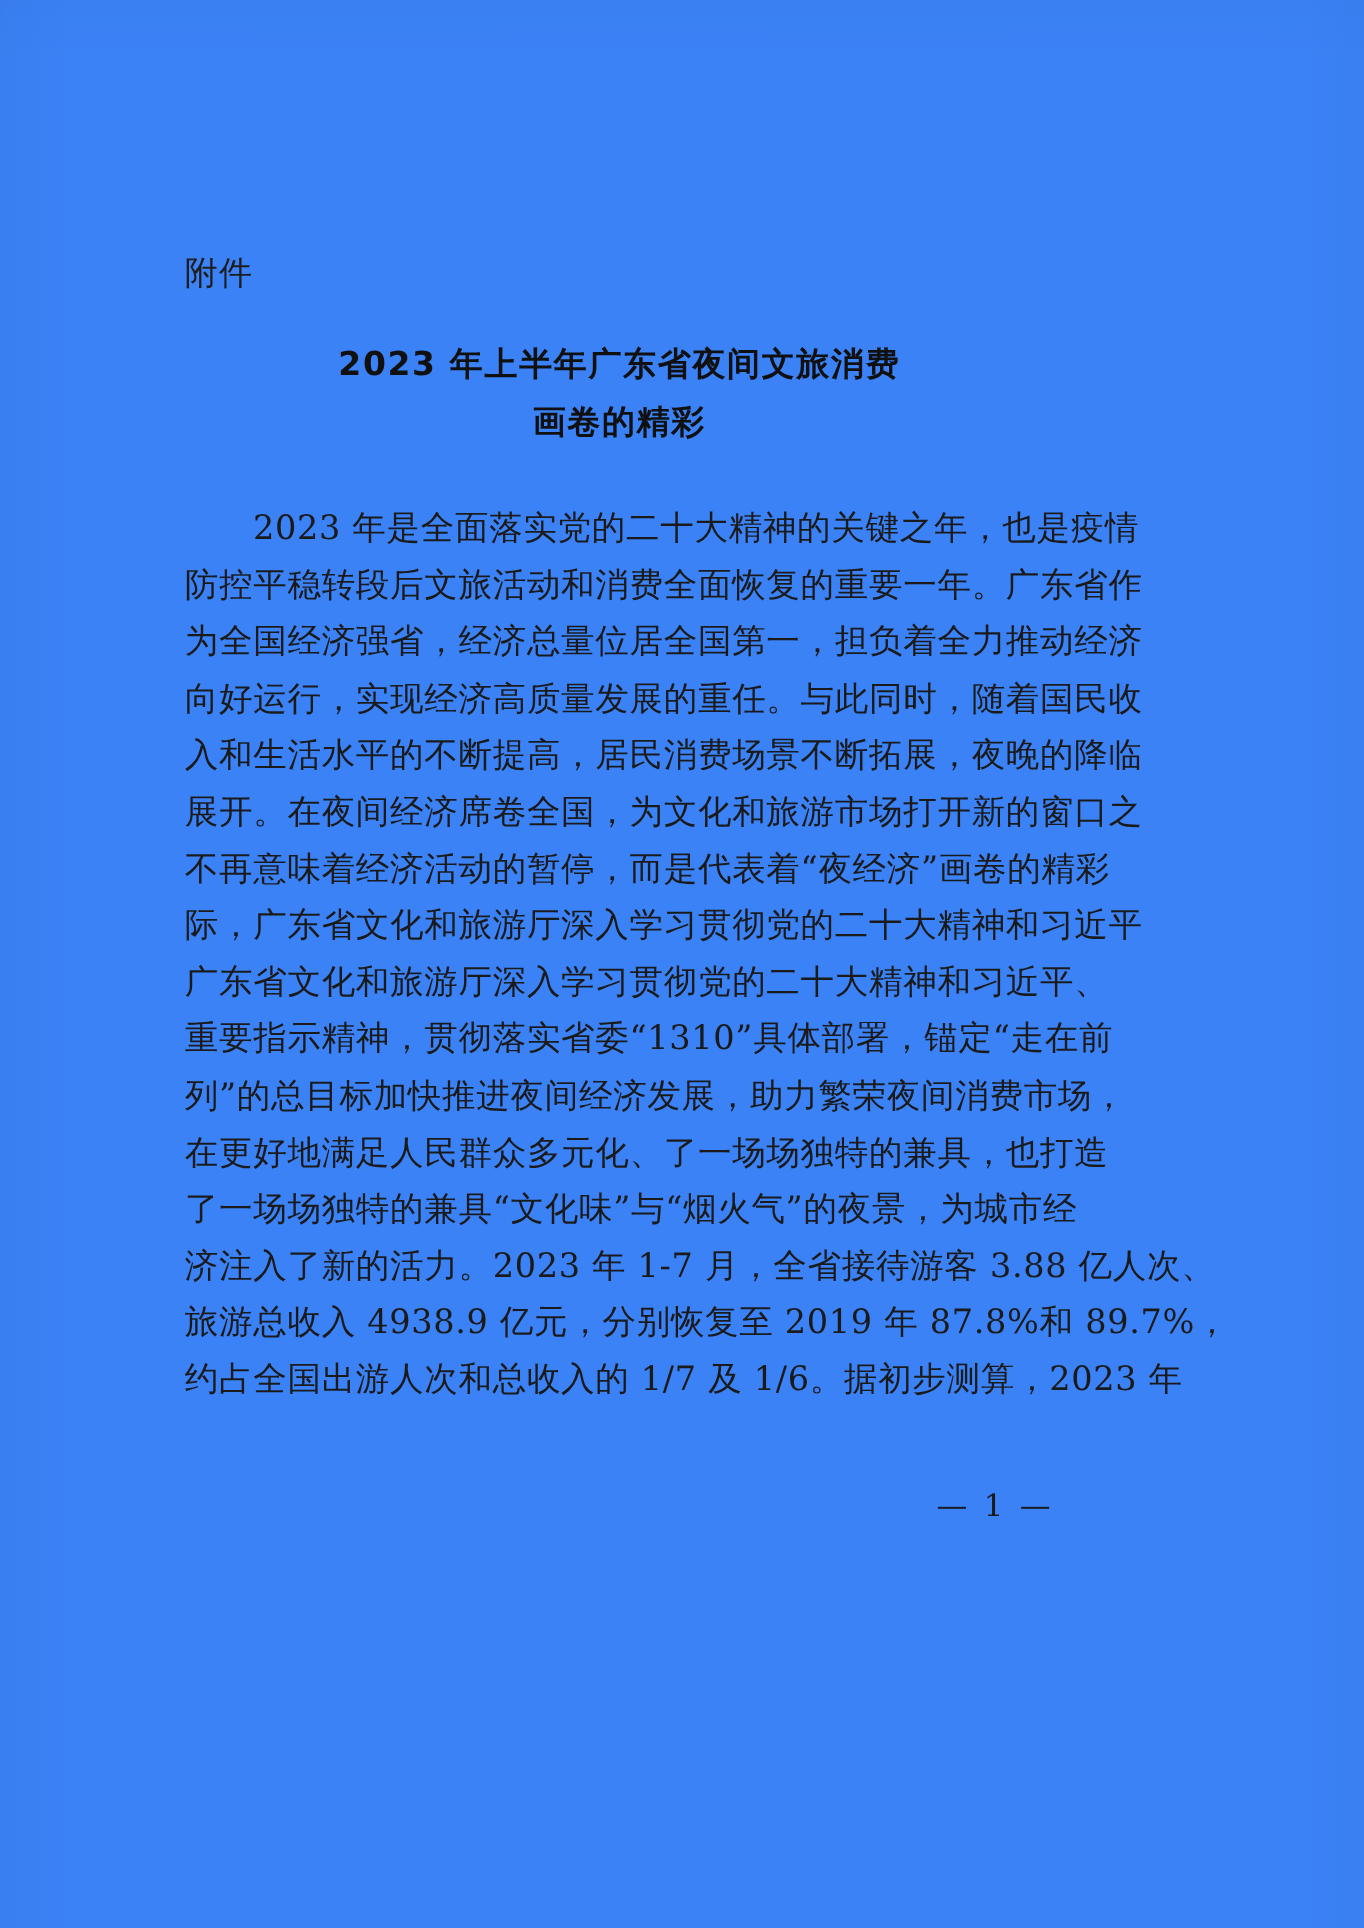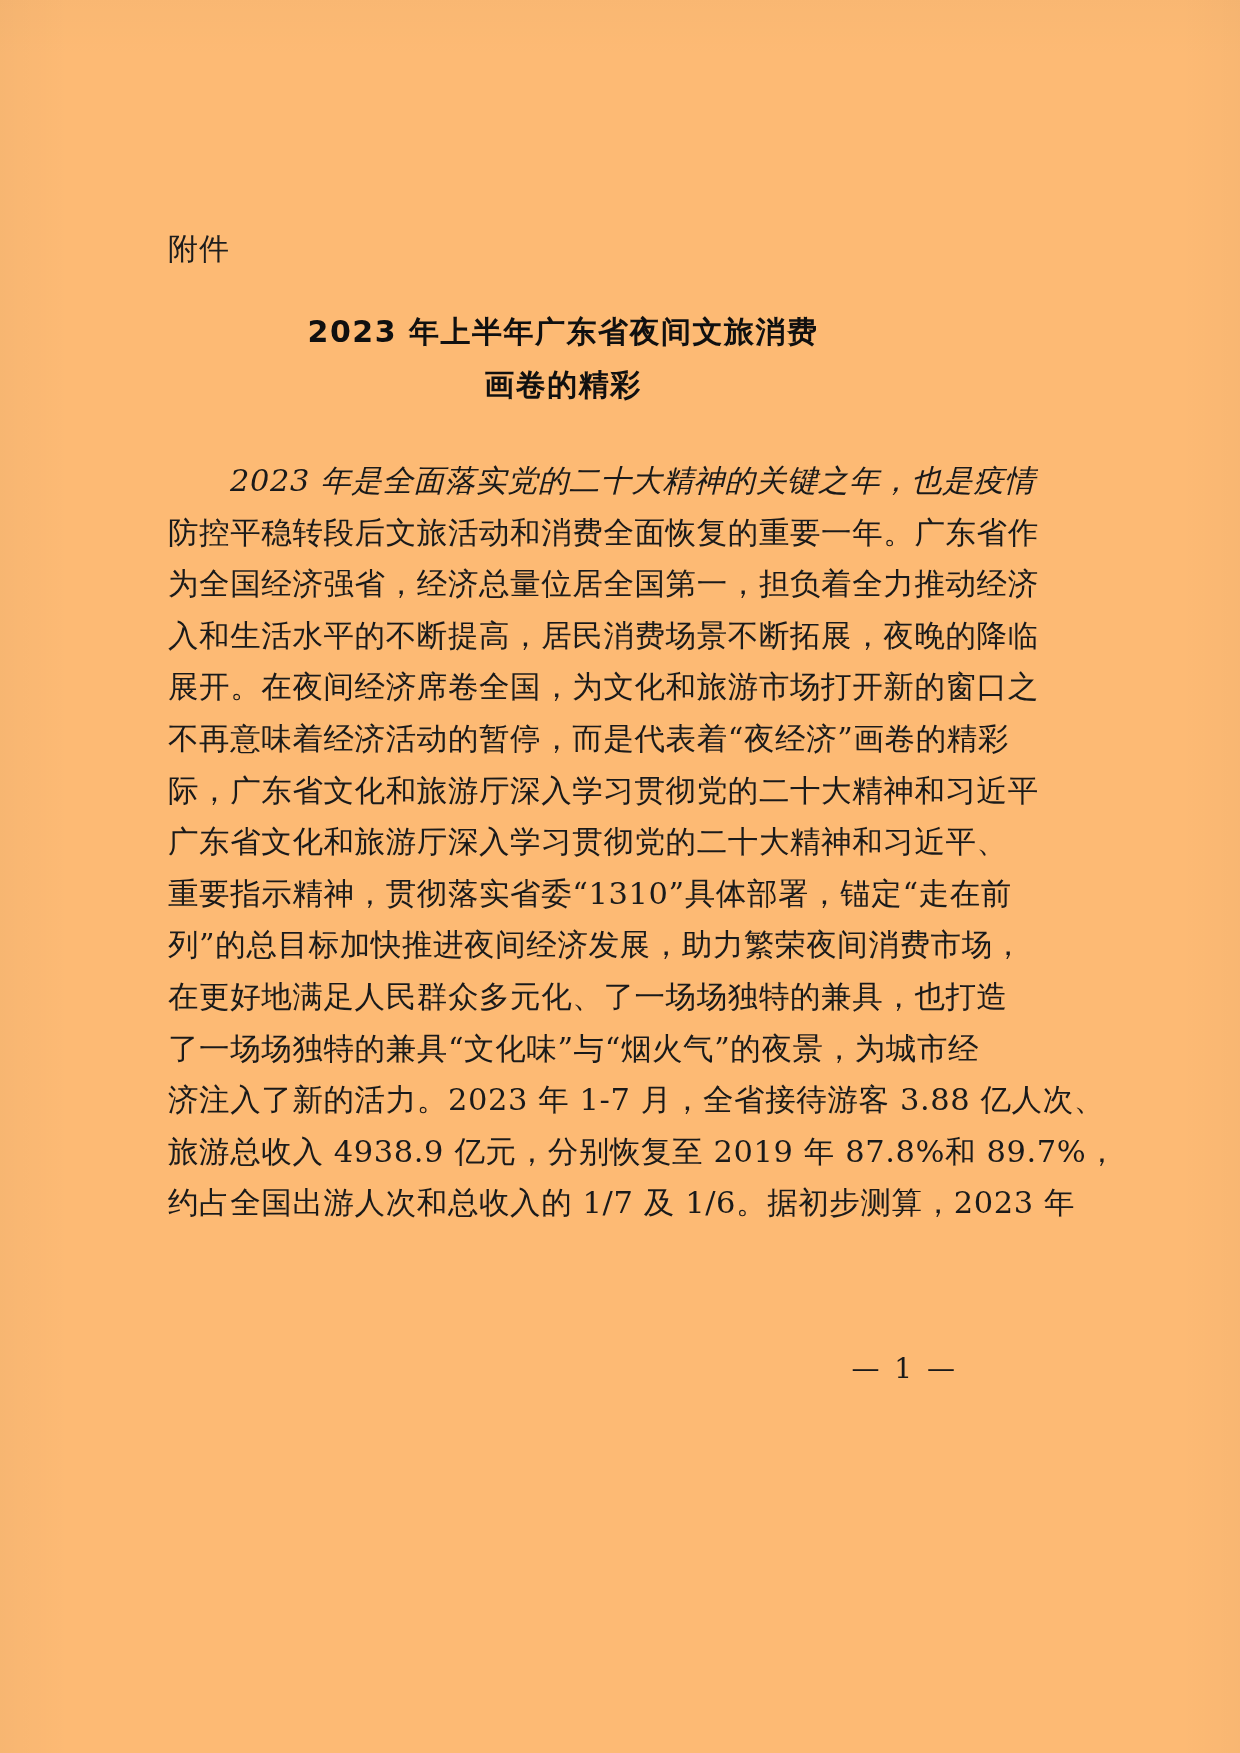--- a/index.html
+++ b/index.html
@@ -12,21 +12,21 @@
     height: 1753px;
     position: relative;
     overflow: hidden;
     font-family: "DejaVu Serif", serif;
   }
 
   
   .page {
     position: absolute;
     inset: 0;
-    background: #fdba74;
+    background: #3b82f6;
   }
 
   
   .scan-tint {
     position: absolute;
     inset: 0;
     pointer-events: none;
     background:
       linear-gradient(90deg, rgba(0,0,0,0.022) 0px, rgba(0,0,0,0.0) 70px),
       linear-gradient(270deg, rgba(0,0,0,0.018) 0px, rgba(0,0,0,0.0) 60px),
@@ -77,21 +77,20 @@
     font-family: "DejaVu Serif", "Liberation Serif", serif;
     font-size: 30.5px;
     line-height: 51.6px;
     height: 51.6px;
     color: #1a1a1a;
     letter-spacing: 0.6px;
     white-space: nowrap;
   }
   .bodyline.indent {
     text-indent: 62px;
-    font-style: italic;
   }
 
   
   .footer {
     position: absolute;
     left: 168px;
     top: 1352px;
     width: 790px;
     text-align: right;
     padding-right: 10px;
@@ -112,20 +111,21 @@
 
   <div class="doc-title">
     <span class="tline">2023 年上半年广东省夜间文旅消费</span>
     <span class="tline">画卷的精彩</span>
   </div>
 
   <div class="body-block">
     <span class="bodyline indent">2023 年是全面落实党的二十大精神的关键之年，也是疫情</span>
     <span class="bodyline">防控平稳转段后文旅活动和消费全面恢复的重要一年。广东省作</span>
     <span class="bodyline">为全国经济强省，经济总量位居全国第一，担负着全力推动经济</span>
+    <span class="bodyline">向好运行，实现经济高质量发展的重任。与此同时，随着国民收</span>
     <span class="bodyline">入和生活水平的不断提高，居民消费场景不断拓展，夜晚的降临</span>
     <span class="bodyline">展开。在夜间经济席卷全国，为文化和旅游市场打开新的窗口之</span>
     <span class="bodyline">不再意味着经济活动的暂停，而是代表着“夜经济”画卷的精彩</span>
     <span class="bodyline">际，广东省文化和旅游厅深入学习贯彻党的二十大精神和习近平</span>
     <span class="bodyline">广东省文化和旅游厅深入学习贯彻党的二十大精神和习近平、</span>
     <span class="bodyline">重要指示精神，贯彻落实省委“1310”具体部署，锚定“走在前</span>
     <span class="bodyline">列”的总目标加快推进夜间经济发展，助力繁荣夜间消费市场，</span>
     <span class="bodyline">在更好地满足人民群众多元化、了一场场独特的兼具，也打造</span>
     <span class="bodyline">了一场场独特的兼具“文化味”与“烟火气”的夜景，为城市经</span>
     <span class="bodyline">济注入了新的活力。2023 年 1-7 月，全省接待游客 3.88 亿人次、</span>

